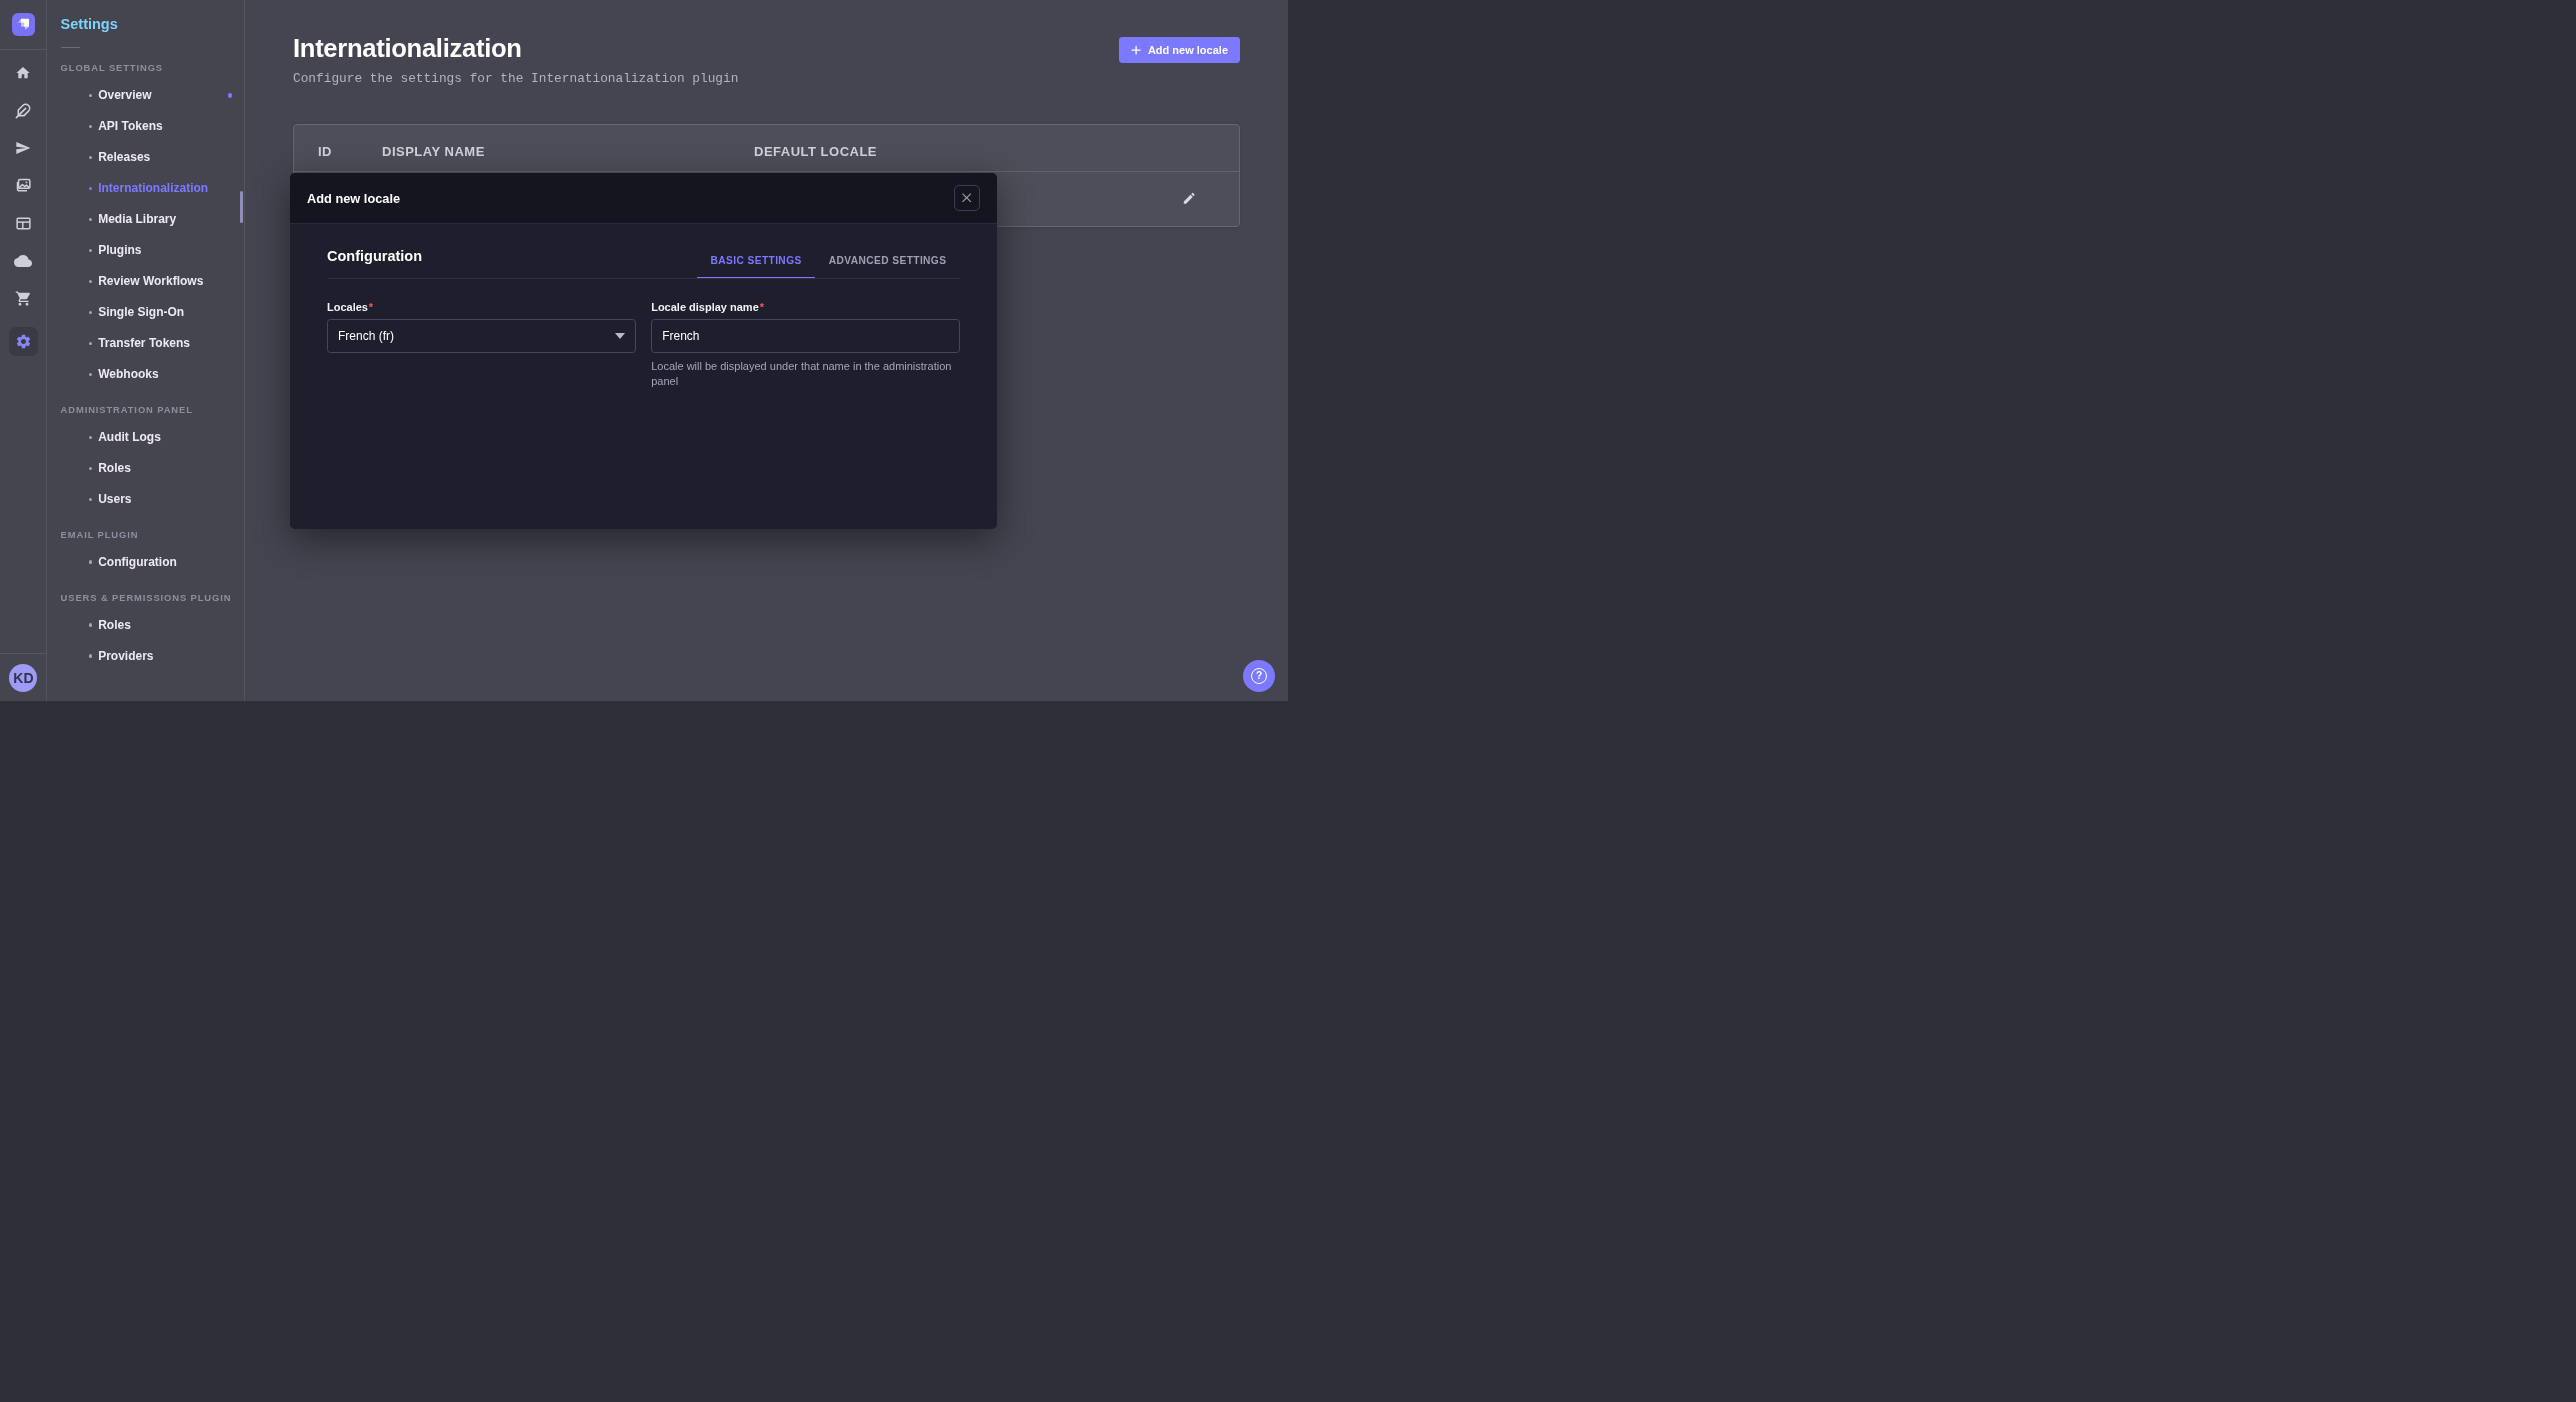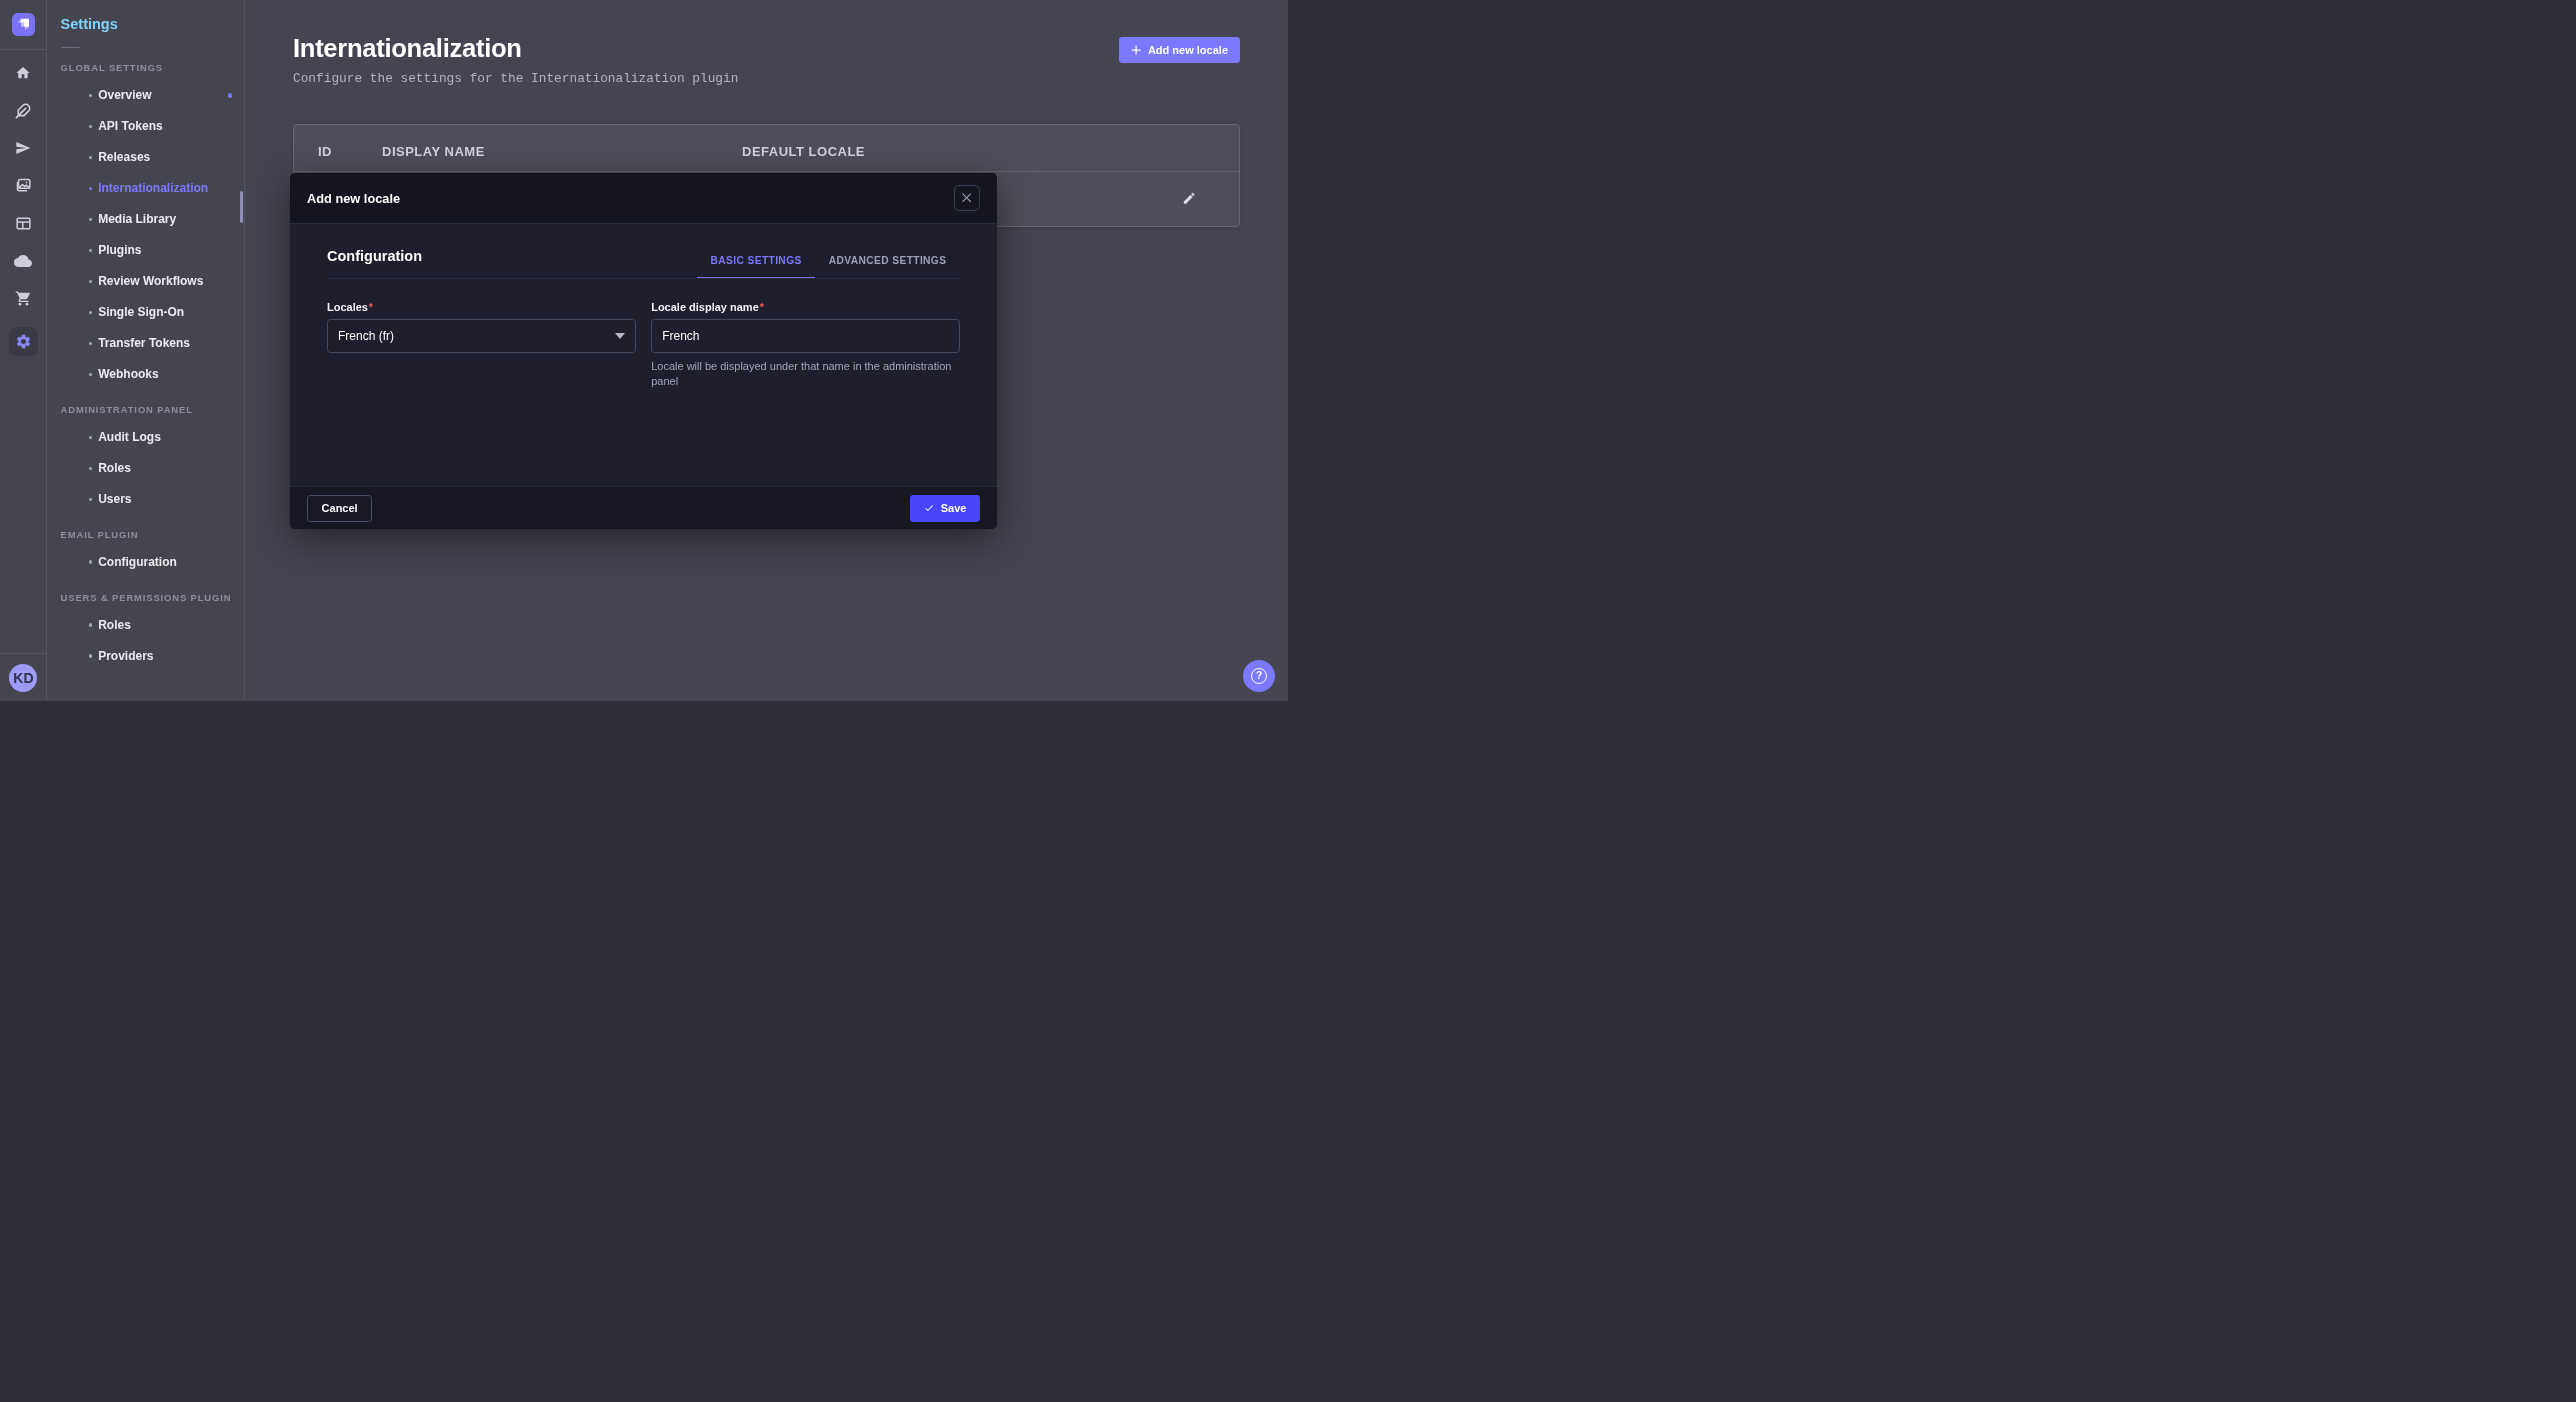--- a/index.html
+++ b/index.html
@@ -36,21 +36,21 @@
   .main{position:absolute;left:244px;top:0;right:0;height:100%;}
   .page-header{position:relative;padding:34px 48px 0 49px;}
   .page-title{font-size:25.6px;font-weight:bold;color:#ffffff;letter-spacing:-0.3px;}
   .page-subtitle{margin-top:7.7px;font-size:12.8px;color:#b2b2c1;font-family:Liberation Mono, monospace;}
   .add-btn{position:absolute;top:37px;right:48px;height:25.6px;background:#7b79ff;border:none;border-radius:3.4px;color:#fff;font-size:11px;font-weight:bold;display:flex;align-items:center;gap:6.8px;padding:0 12px;cursor:pointer;}
   .add-btn svg{display:block;}
 
   .table-card{position:absolute;left:49px;right:48px;top:124px;height:103px;background:#4e4e5a;border:0.9px solid rgba(255,255,255,.14);border-radius:4.3px;box-shadow:0 0.9px 3.4px rgba(0,0,0,.12);}
   .thead{position:relative;height:47px;border-bottom:0.9px solid rgba(255,255,255,.12);}
   .th{position:absolute;top:19px;font-size:13px;font-weight:bold;letter-spacing:0.5px;color:#d2d2dd;}
-  .th.c0{left:24px;} .th.c1{left:88px;} .th.c2{left:448px;}
+  .th.c0{left:24px;} .th.c1{left:88px;} .th.c2{left:460px;}
   .trow{position:relative;height:55px;}
   .row-edit{position:absolute;right:40px;top:18px;width:19px;height:19px;border:none;background:transparent;color:#d9d9e6;cursor:pointer;padding:0;}
 
   
   .modal{position:absolute;left:290px;top:173px;width:707px;height:356px;border-radius:5.1px;background:#1e1e2c;box-shadow:0 10.2px 37px rgba(0,0,0,.45);display:flex;flex-direction:column;overflow:hidden;}
   .modal-header{height:51px;flex:0 0 auto;background:#15151f;border-bottom:0.9px solid #2a2a3e;display:flex;align-items:center;justify-content:space-between;padding:0 17px;}
   .modal-title{font-size:12.8px;font-weight:bold;color:#ffffff;}
   .close-btn{width:26.4px;height:26.4px;border-radius:5.1px;border:0.9px solid #3c3c58;background:transparent;color:#a2a2ba;display:flex;align-items:center;justify-content:center;cursor:pointer;}
   .modal-body{flex:1 1 auto;padding:0 37px;}
   .config-row{display:flex;justify-content:space-between;align-items:flex-end;border-bottom:0.9px solid #2c2c42;margin-top:24px;}
@@ -294,29 +294,20 @@
           </div>
         </div>
         <div class="field">
           <div class="field-label"><span>Locale display name</span><span class="req">*</span></div>
           <input class="text-input" type="text" value="French" style="">
           <div class="helper">Locale will be displayed under that name in the administration panel</div>
         </div>
       </div>
     </div>
 
-    <div class="modal-footer">
-      <button class="cancel-btn">Cancel</button>
-      <button class="save-btn">
-        <svg width="10.2" height="10.2" viewBox="0 0 24 24">
-            <path d="M9 16.17 4.83 12l-1.42 1.41L9 19 21 7l-1.41-1.41z" fill="#fff"></path>
-          </svg>
-        <span>Save</span>
-      </button>
-    </div>
   </div>
 
   <button class="help-fab">
     <span class="help-q">?</span>
   </button>
 
 </div>
 
 
 </body></html>

